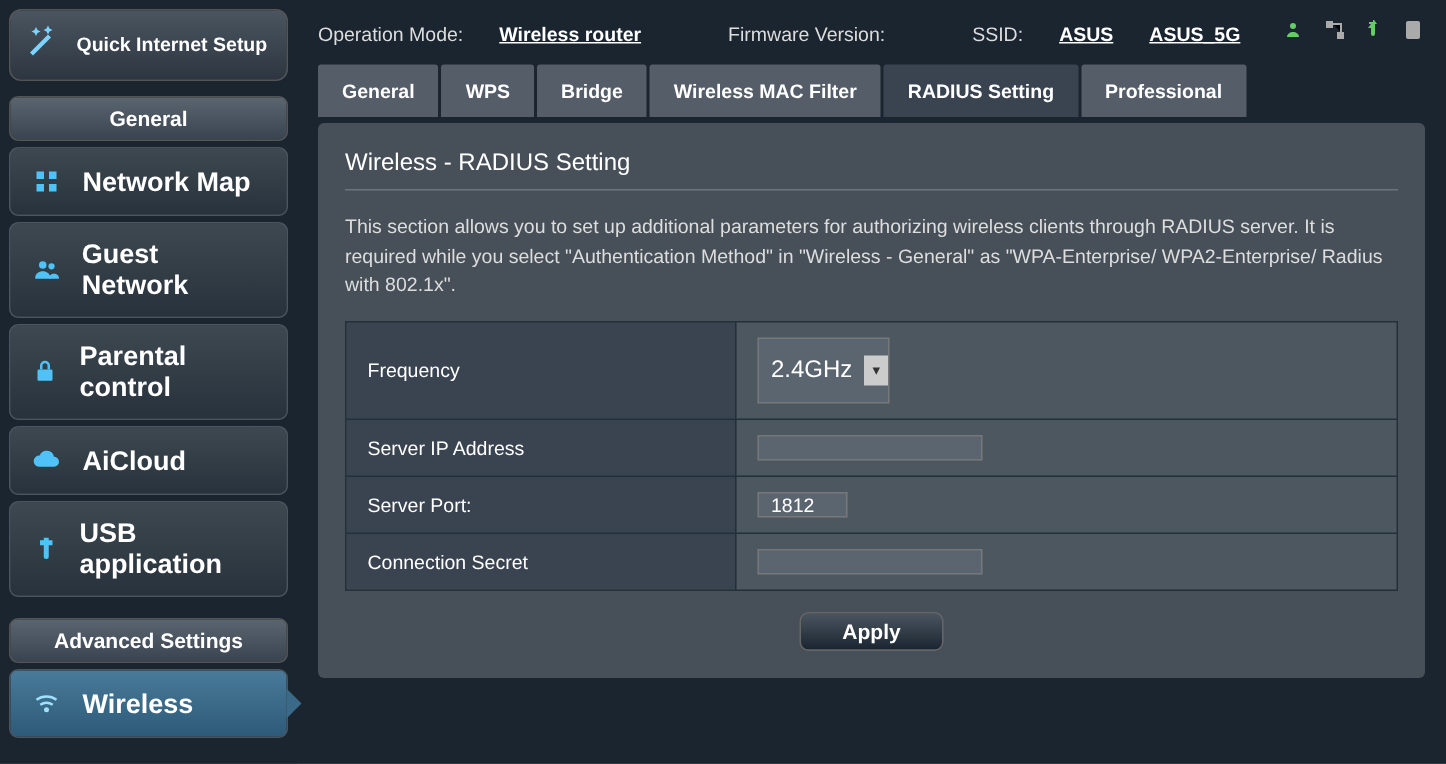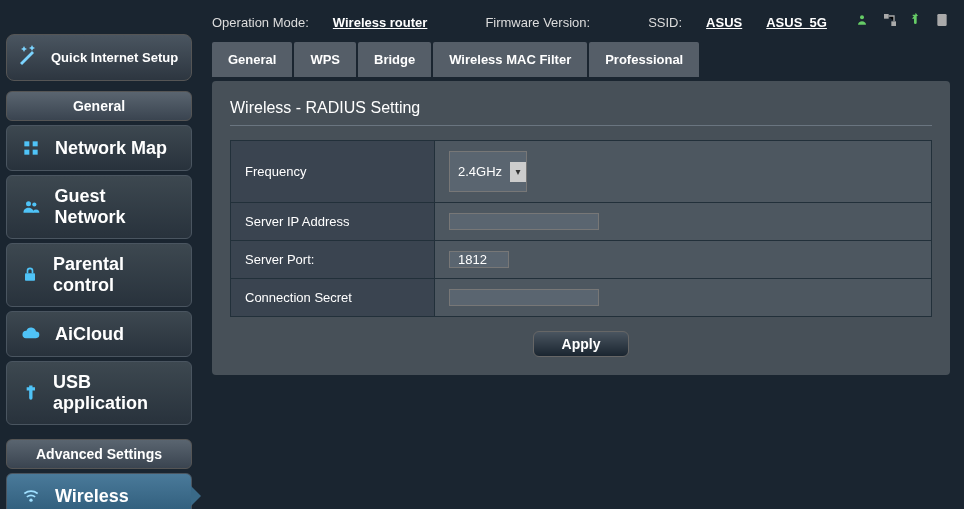--- a/index.html
+++ b/index.html
@@ -11,21 +11,20 @@
   height: 509px;
   overflow: hidden;
   font-size: 13px;
 }
 .container { display: flex; height: 100%; }
 .sidebar {
   width: 198px;
   background: #1a2530;
   padding: 6px 6px 0 6px;
   flex-shrink: 0;
-  margin-top: 28px;
 }
 .quick-setup {
   background: linear-gradient(#4a5560, #2d3640);
   border: 1px solid #555;
   border-radius: 8px;
   padding: 8px 10px;
   display: flex;
   align-items: center;
   gap: 10px;
   cursor: pointer;
@@ -145,35 +144,35 @@
   border-collapse: collapse;
   border: 1px solid #22303a;
 }
 .form-table td {
   border: 1px solid #22303a;
   padding: 10px 14px;
   font-size: 13px;
   vertical-align: middle;
 }
 .form-table td:first-child {
-  width: 204px;
+  width: 260px;
   background: #3a4450;
 }
 .form-table td:last-child {
   background: #4d5760;
 }
 .select-wrap {
   display: inline-flex;
   align-items: center;
   background: #5a6570;
   border: 1px solid #777;
 }
 .select-wrap .val {
   padding: 12px 8px;
-  font-size: 13px;
+  font-size: 16px;
 }
 .select-wrap .arrow {
   background: #ccc;
   color: #333;
   width: 16px;
   height: 20px;
   display: flex;
   align-items: center;
   justify-content: center;
   font-size: 10px;
@@ -324,26 +323,28 @@
             </svg>
         </span>
       </div>
     </div>
 
     <div class="tabs">
       <div class="tab">General</div>
       <div class="tab">WPS</div>
       <div class="tab">Bridge</div>
       <div class="tab">Wireless MAC Filter</div>
+      <div class="tab active">RADIUS Setting</div>
       <div class="tab">Professional</div>
     </div>
 
     <div class="content-panel">
       <div class="page-title">Wireless - RADIUS Setting</div>
       <hr class="divider">
+      <div class="description">This section allows you to set up additional parameters for authorizing wireless clients through RADIUS server. It is required while you select "Authentication Method" in "Wireless - General" as "WPA-Enterprise/ WPA2-Enterprise/ Radius with 802.1x".</div>
 
       <table class="form-table">
         <tbody>
             <tr>
           <td>Frequency</td>
           <td>
             <div class="select-wrap">
               <span class="val">2.4GHz</span>
               <span class="arrow">▾</span>
             </div>

